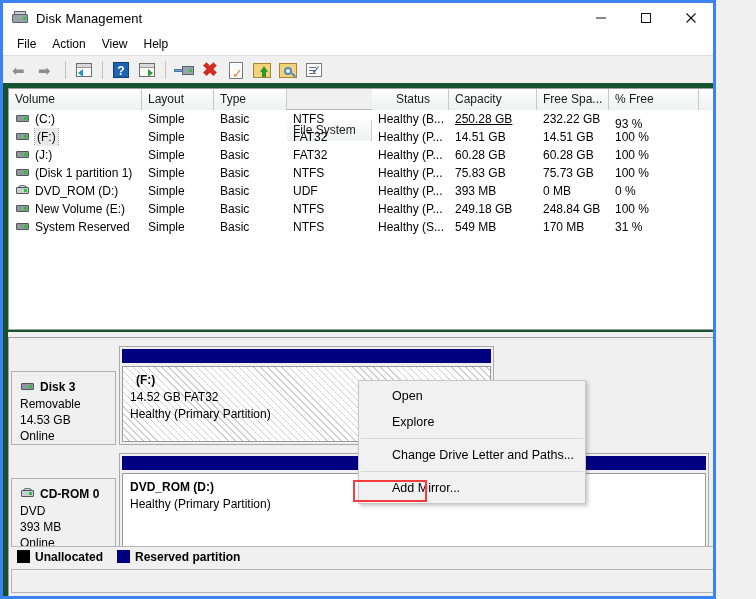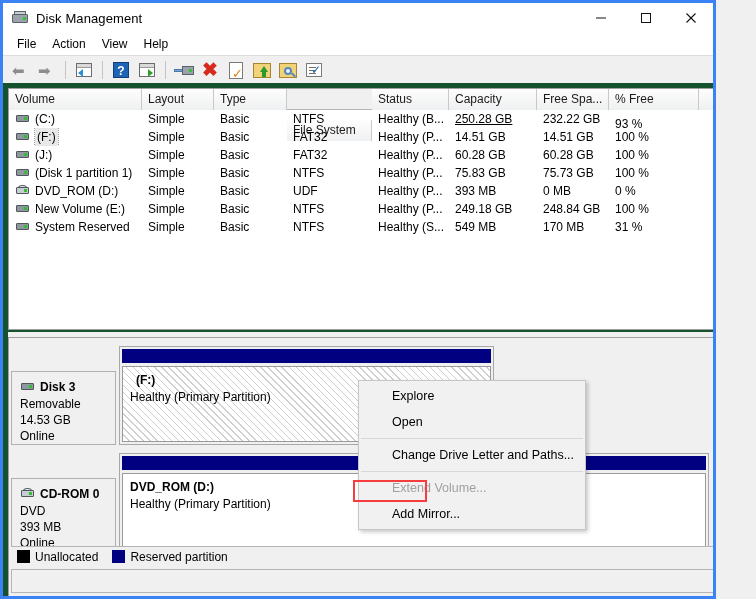--- a/index.html
+++ b/index.html
@@ -369,21 +369,21 @@
     width: 725px; height: 20px;
     border-top: 1px solid #b5b5b5;
     display: flex; align-items: center;
     padding-left: 6px;
     font-size: 12px;
     background: #f0f0f0;
   }
   .swatch { width: 13px; height: 13px; flex: none; margin-right: 5px; }
   .swatch.unalloc { background: #000000; }
   .swatch.primary { background: #000080; }
-  .legend-label { margin-right: 14px; }
+  .legend-label { margin-right: 14px; font-weight: bold; }
 
   #statusarea {
     position: absolute;
     left: 2px; bottom: 3px;
     width: 725px; height: 24px;
     background: #f0f0f0;
     border: 1px solid #b5b5b5;
   }
 
   
@@ -543,21 +543,21 @@
       </span>
     </span>
   </div>
 
   <div id="listpane">
     <div id="colhead">
         <div class="ch" style="width: 133px;">Volume</div>
         <div class="ch" style="width: 72px;">Layout</div>
         <div class="ch" style="width: 73px;">Type</div>
         <div class="ch" style="width: 85px; margin-top: 31px;">File System</div>
-        <div class="ch" style="width: 77px;">Status</div>
+        <div class="ch" style="width: 77px; text-align: center;">Status</div>
         <div class="ch" style="width: 88px;">Capacity</div>
         <div class="ch" style="width: 72px;">Free Spa...</div>
         <div class="ch" style="width: 90px;">% Free</div>
         <div class="ch" style="width: 54px;"></div>
       </div>
     <div id="rows">
         <div class="vrow">
           <div class="vcell" style="width: 133px;">
             <span class="drvicon">
               <span class="d1"></span>
@@ -688,20 +688,21 @@
             </div>
             <div>Removable</div>
             <div>14.53 GB</div>
             <div>Online</div>
           </div>
           <div class="partwrap" style="width: 375px;">
             <div class="partbox">
               <div class="partbar"></div>
               <div class="partbody hatch">
                 <div class="pl1">(F:)</div>
+                <div>14.52 GB FAT32</div>
                 <div>Healthy (Primary Partition)</div>
               </div>
             </div>
           </div>
         </div>
         <div class="diskrow">
           <div class="diskinfo">
             <div class="dname">
               <span class="drvicon cd">
                 <span class="disc"></span>
@@ -737,23 +738,22 @@
     <div id="legend">
       <span class="swatch unalloc"></span>
       <span class="legend-label">Unallocated</span>
       <span class="swatch primary"></span>
       <span class="legend-label">Reserved partition</span>
     </div>
     <div id="statusarea"></div>
   </div>
 
   <div id="ctxmenu">
+      <div class="ctxitem">Open</div>
       <div class="ctxitem">Explore</div>
-      <div class="ctxitem">Open</div>
       <div class="ctxsep"></div>
       <div class="ctxitem">Change Drive Letter and Paths...</div>
       <div class="ctxsep"></div>
-      <div class="ctxitem disabled">Extend Volume...</div>
       <div class="ctxitem">Add Mirror...</div>
     </div>
   <div id="fmt-highlight" style="border-color: rgb(246, 60, 60);"></div>
 
 </div>
 
 </body></html>

